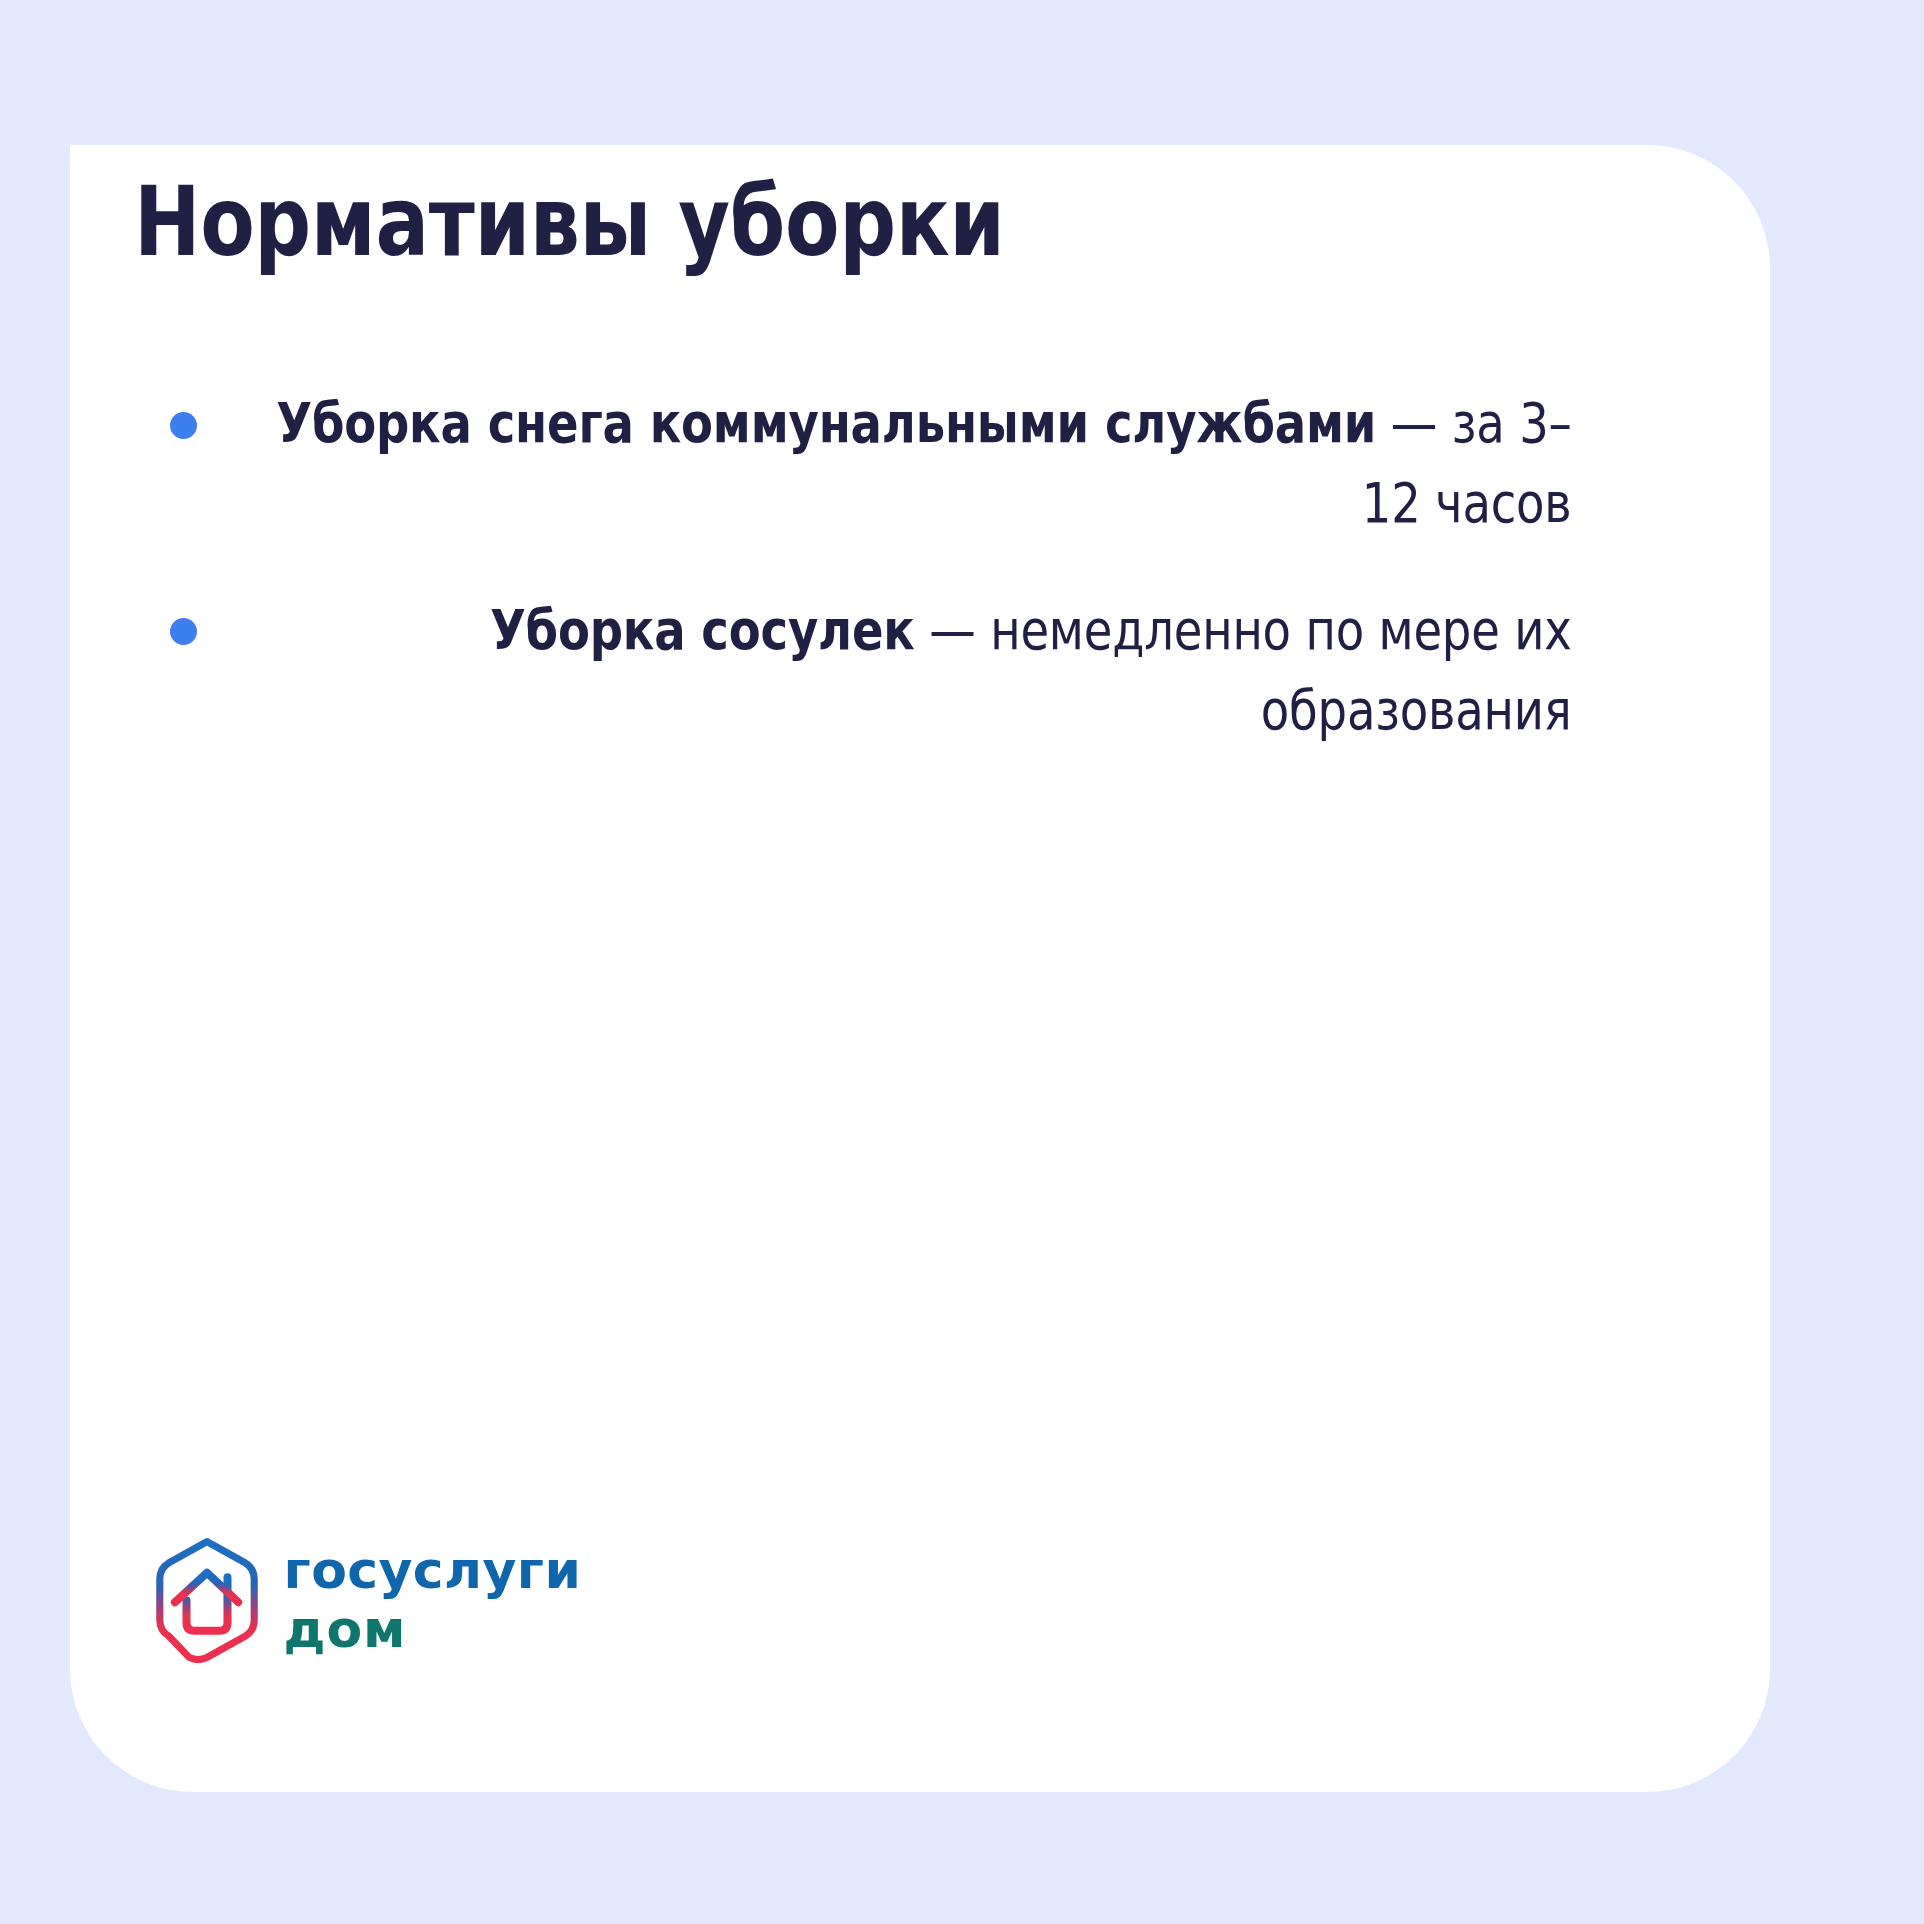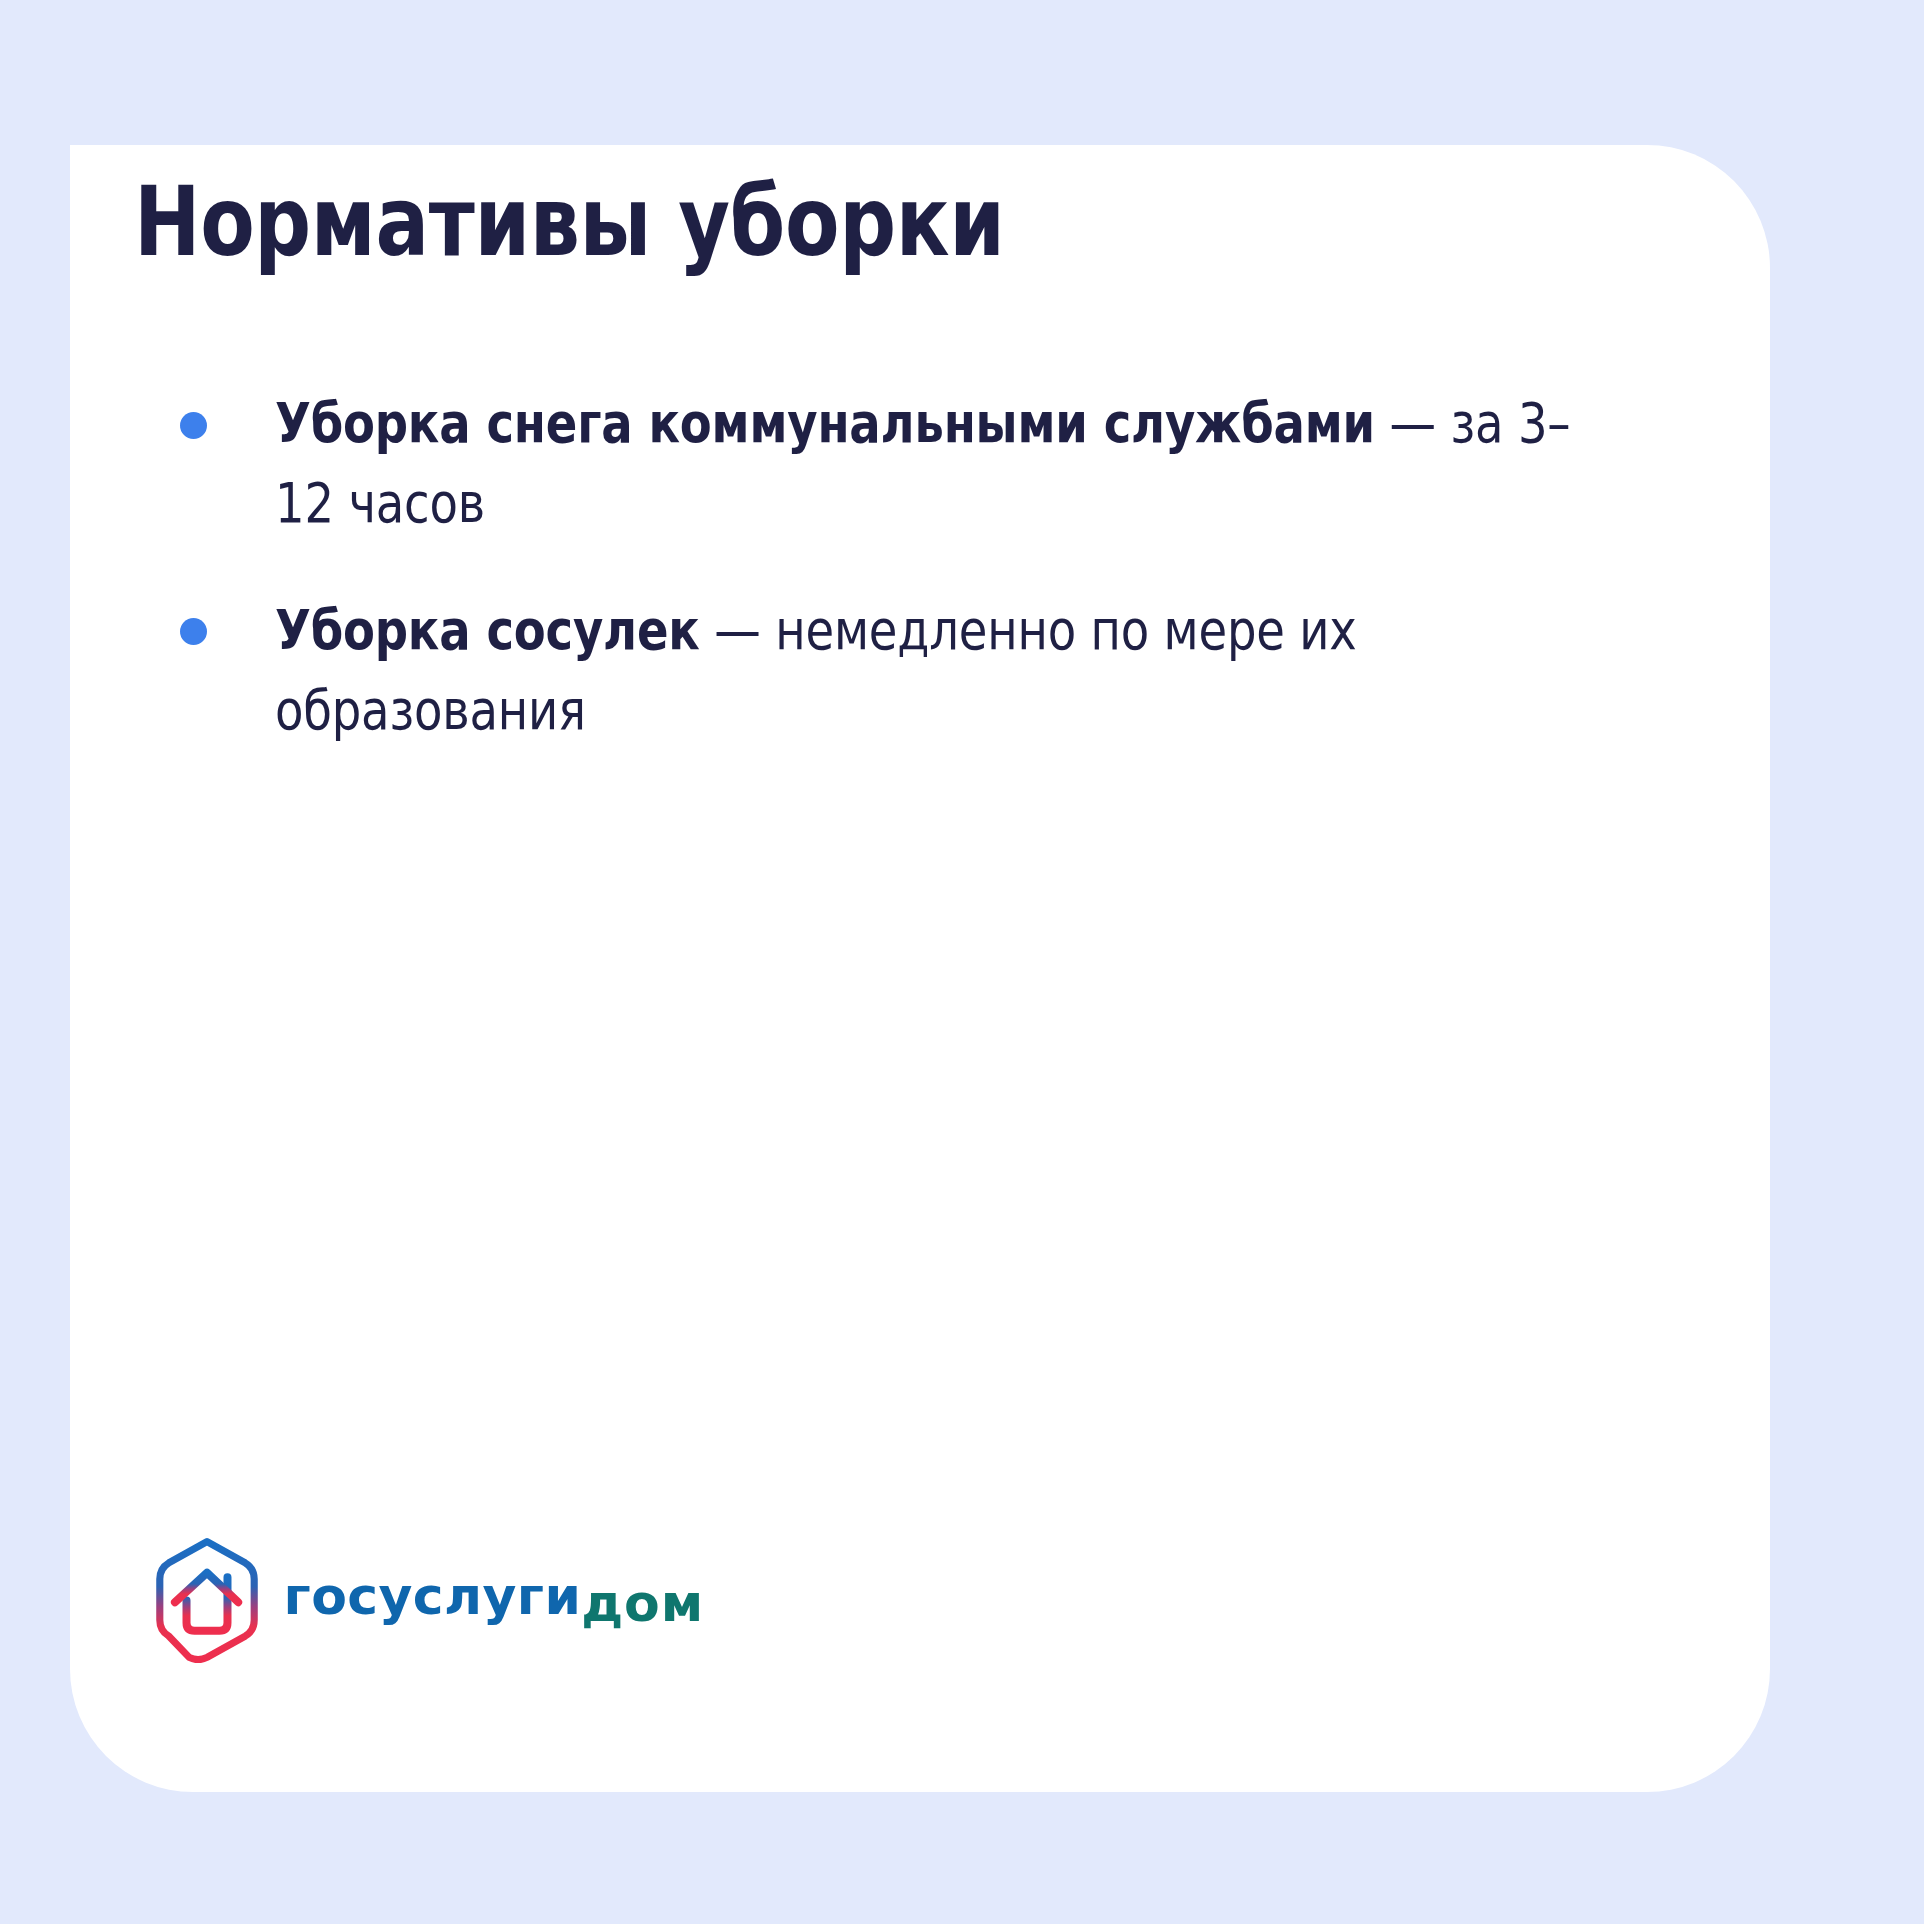--- a/index.html
+++ b/index.html
@@ -48,23 +48,24 @@
     line-height: 1.08;
     letter-spacing: -0.4px;
     white-space: nowrap;
     transform: scaleX(0.92);
     transform-origin: left center;
   }
 
   
   .bullets {
     position: absolute;
-    left: 150px;
+    left: 140px;
     top: 383px;
     width: 1515px;
+    text-align: right;
   }
 
   .bullet-row {
     position: relative;
     padding-left: 125px;
     margin-bottom: 46px;
   }
   .bullet-row:last-child { margin-bottom: 0; }
 
   .bullet-dot {
@@ -100,21 +101,21 @@
     align-items: center;
   }
   .logo-mark {
     width: 114px;
     height: 127px;
     flex: 0 0 auto;
   }
   .logo-words {
     margin-left: 19.6px;
     display: flex;
-    flex-direction: row;
+    flex-direction: column;
     justify-content: center;
     line-height: 1;
   }
   .logo-gos {
     color: #0f66ad;
     font-family: "DejaVu Sans", sans-serif;
     font-size: 52px;
     font-weight: 700;
     letter-spacing: 0.4px;
   }

